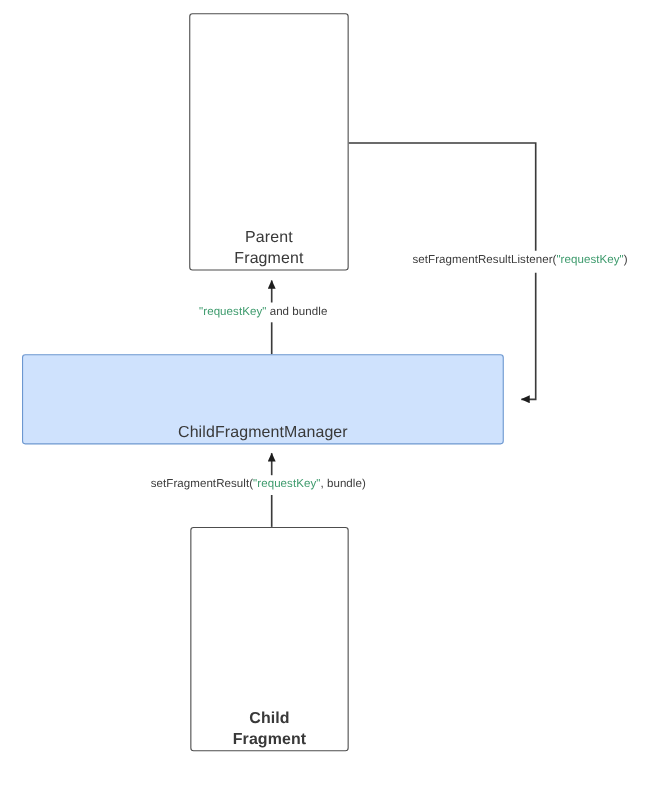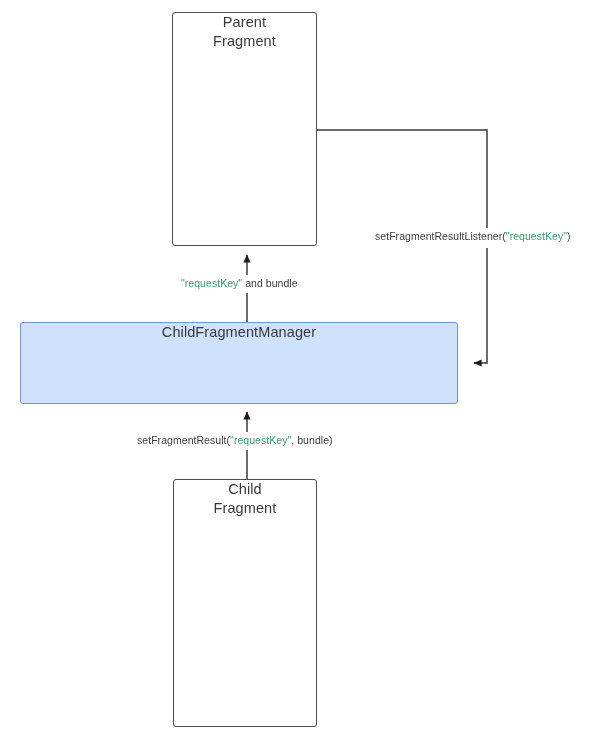--- a/index.html
+++ b/index.html
@@ -22,21 +22,21 @@
     position: absolute;
     left: 0;
     top: 0;
     width: 611px;
     height: 733px;
   }
   .node-box {
     position: absolute;
     box-sizing: border-box;
     display: flex;
-    align-items: flex-start;
+    align-items: flex-end;
     justify-content: center;
     text-align: center;
     border-radius: 3px;
   }
   .node-plain {
     background: #ffffff;
     border: 1.4px solid #4d4d4d;
   }
   .node-accent {
     background: #cfe2fd;
@@ -57,21 +57,21 @@
     background: #ffffff;
     white-space: nowrap;
     padding: 1px 3px;
     letter-spacing: 0.05px;
   }
   .edge-label .key {
     color: #3e9b6d;
   }
   #parent-fragment-node { left: 172px; top: 12px; width: 145px; height: 234px; }
   #child-fragment-manager-node { left: 20px; top: 322px; width: 438px; height: 82px; }
-  #child-fragment-node { left: 173px; top: 479px; width: 144px; height: 248px; }
+  #child-fragment-node { left: 173px; top: 479px; width: 144px; height: 204px; font-weight: bold; }
   #label-set-fragment-result-listener { left: 372px; top: 229px; }
   #label-request-key-and-bundle { left: 178px; top: 276px; }
   #label-set-fragment-result { left: 134px; top: 433px; }
 </style>
 </head>
 <body>
 
 <div id="canvas">
 
   <svg class="diagram" viewBox="0 0 611 733" xmlns="http://www.w3.org/2000/svg">

